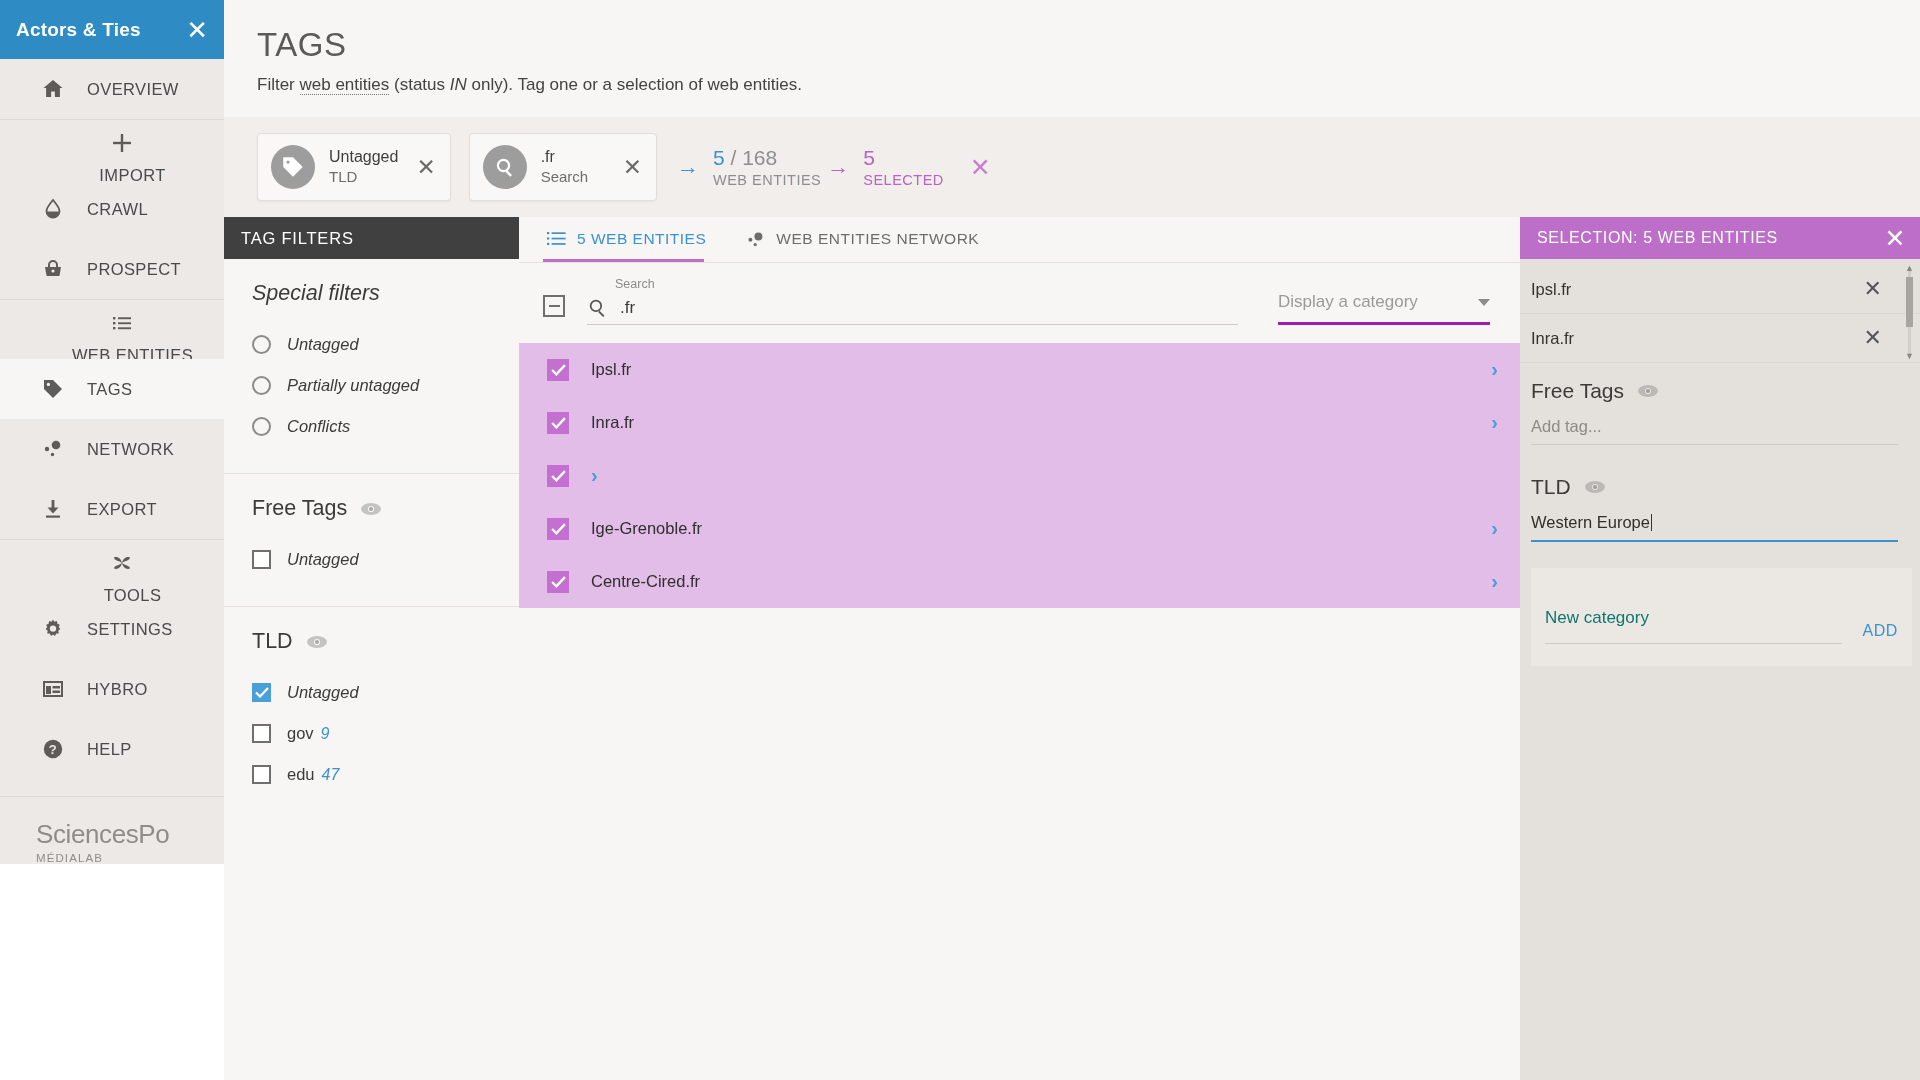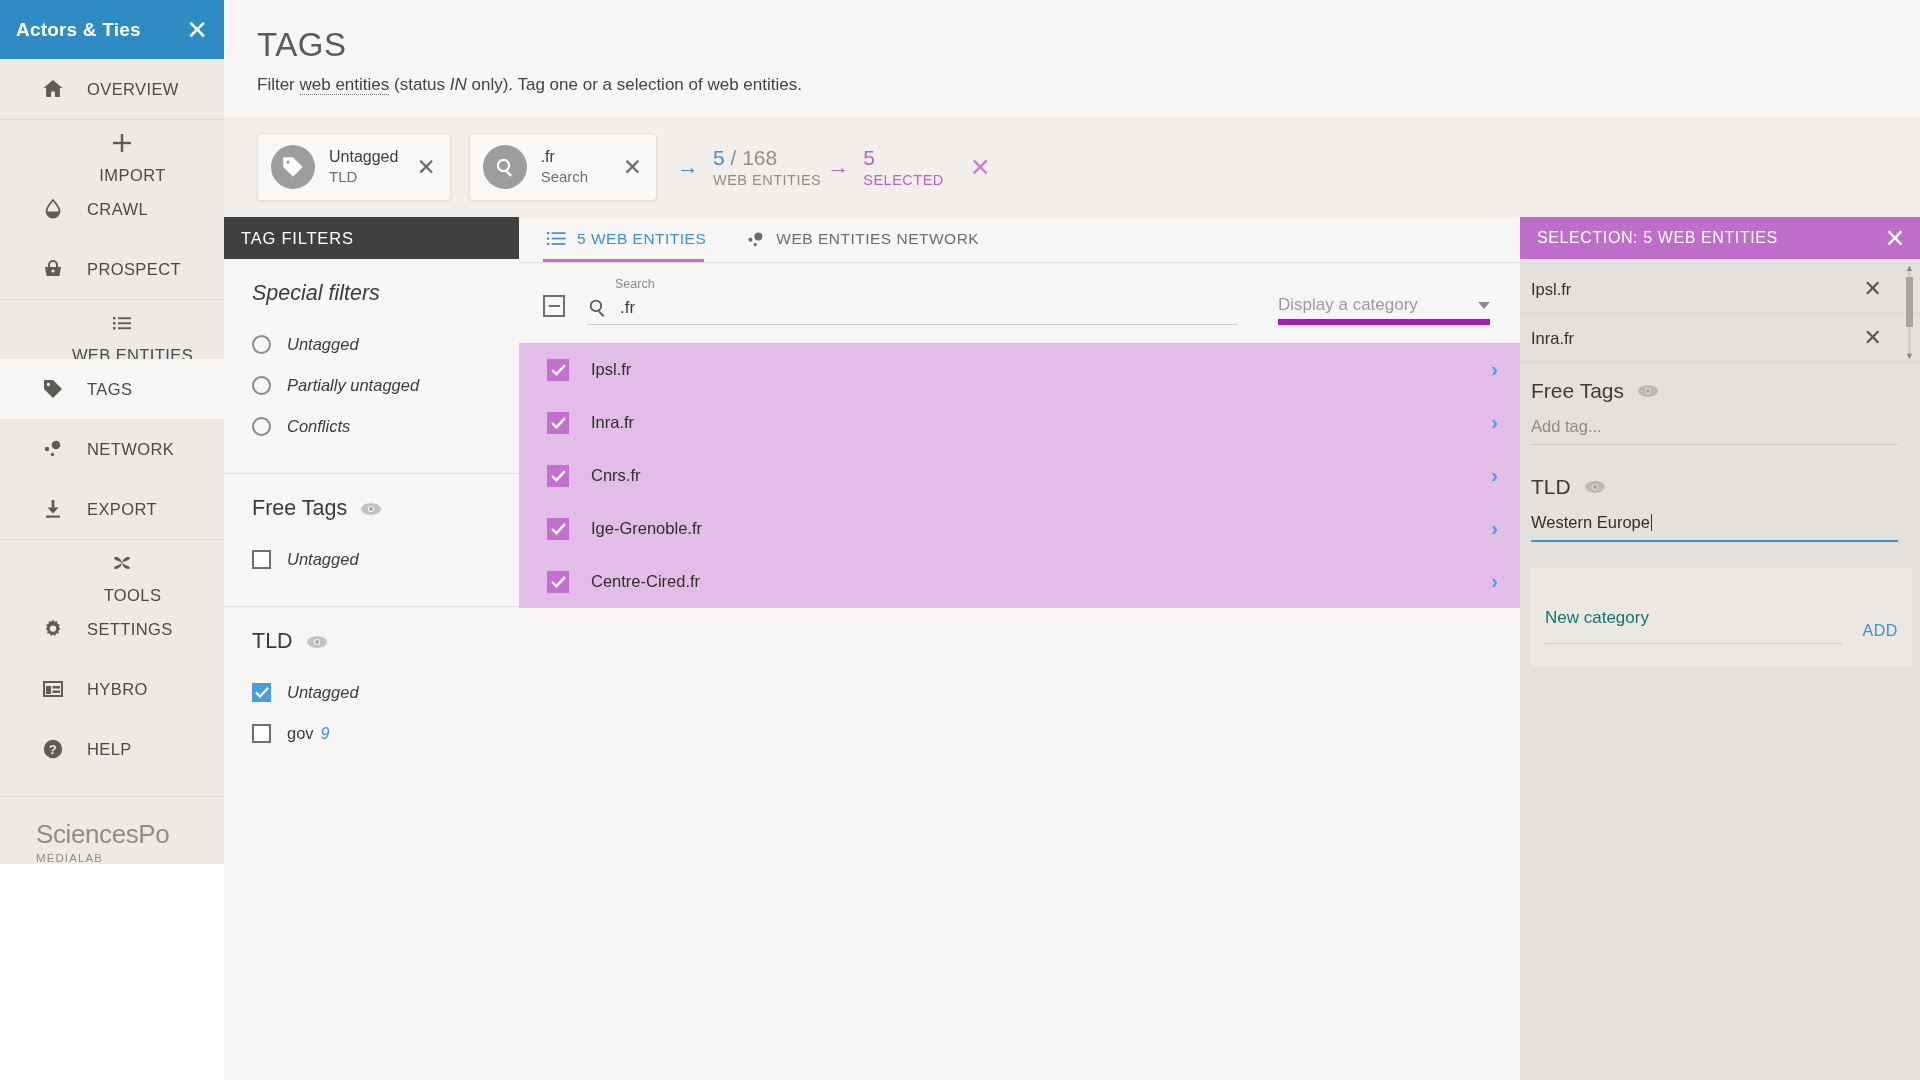--- a/index.html
+++ b/index.html
@@ -106,22 +106,22 @@
   .tab.active { color: #3a92d0; }
   .tab.active:after { content:""; position:absolute; left:0; right: 16px; bottom:0; height:3px; background:#bd6ec9; }
   .tab-mid { margin-left: 22px; }
   .searchbar { display:flex; align-items:flex-end; padding: 8px 30px 0 24px; gap: 0; height: 62px; }
   .sq { width: 22px; height: 22px; border: 2px solid #6f6f6d; display:flex; align-items:center;justify-content:center;
         margin: 0 22px 8px 0; cursor:pointer; }
   .sq i { display:block; width:11px; height:2px; background:#6f6f6d; }
   .sfield { flex: 1 1 auto; border-bottom: 1px solid #cfcac6; display:flex; align-items:center; padding-bottom: 6px; position:relative;}
   .sfield .slabel { position:absolute; top: -20px; left: 28px; font-size: 12.5px; color: #8c8c8a; }
   .sfield .sval { font-size: 17px; color: #3b3b39; margin-left: 12px; }
-  .catsel { width: 212px; flex: 0 0 212px; margin-left: 40px; border-bottom: 6px solid #a21caf;
-            display:flex; align-items:center; justify-content:space-between; padding-bottom: 4px;}
+  .catsel { width: 212px; flex: 0 0 212px; margin-left: 40px; border-bottom: 3px solid #a21caf;
+            display:flex; align-items:center; justify-content:space-between; padding-bottom: 10px;}
   .catsel span { font-size: 17px; color: #9a9a98; font-weight: 300;}
   .caret { width:0;height:0;border-left:6px solid transparent;border-right:6px solid transparent;border-top:7px solid #8c8c8a;}
 
   .entlist { margin: 18px 0 0 0; background: #e2bde8; }
   .entrow { height: 53px; display:flex; align-items:center; padding: 0 22px 0 28px; cursor:pointer; }
   .entcb { width: 22px; height: 22px; background:#c470d0; display:flex; align-items:center; justify-content:center;
            margin-right: 22px; flex:0 0 22px; }
   .entname { flex:1 1 auto; font-size: 16.5px; color: #2f2f2d; }
   .entchev { color: #4a9fd8; font-size: 20px; font-weight: bold; }
 
@@ -414,20 +414,25 @@
                     <path d="M1 5.5 5 9.5 13 1" fill="none" stroke="#fff" stroke-width="2.2"></path>
                   </svg>
               </span>
               <span class="tf-lbl">Untagged</span>
             </div>
             <div class="tf-row">
               <span class="cbox"></span>
               <span class="tf-lbl norm">gov</span>
               <span class="tf-count">9</span>
             </div>
+            <div class="tf-row">
+              <span class="cbox"></span>
+              <span class="tf-lbl norm">edu</span>
+              <span class="tf-count">47</span>
+            </div>
           </div>
 
         </div>
       </div>
 
       <div class="center">
         <div class="tabs">
           <div class="tab active">
             <span>
               <svg width="20" height="16" viewBox="0 0 20 16" fill="#3a92d0">
@@ -494,21 +499,20 @@
             <span class="entname">Inra.fr</span>
             <span class="entchev">›</span>
           </div>
 
           <div class="entrow">
             <span class="entcb">
               <svg width="15" height="12" viewBox="0 0 14 11">
                   <path d="M1 5.5 5 9.5 13 1" fill="none" stroke="#fff" stroke-width="2.2"></path>
                 </svg>
             </span>
-            <span class="entname">Cnrs.fr</span>
             <span class="entchev">›</span>
           </div>
 
           <div class="entrow">
             <span class="entcb">
               <svg width="15" height="12" viewBox="0 0 14 11">
                   <path d="M1 5.5 5 9.5 13 1" fill="none" stroke="#fff" stroke-width="2.2"></path>
                 </svg>
             </span>
             <span class="entname">Ige-Grenoble.fr</span>

